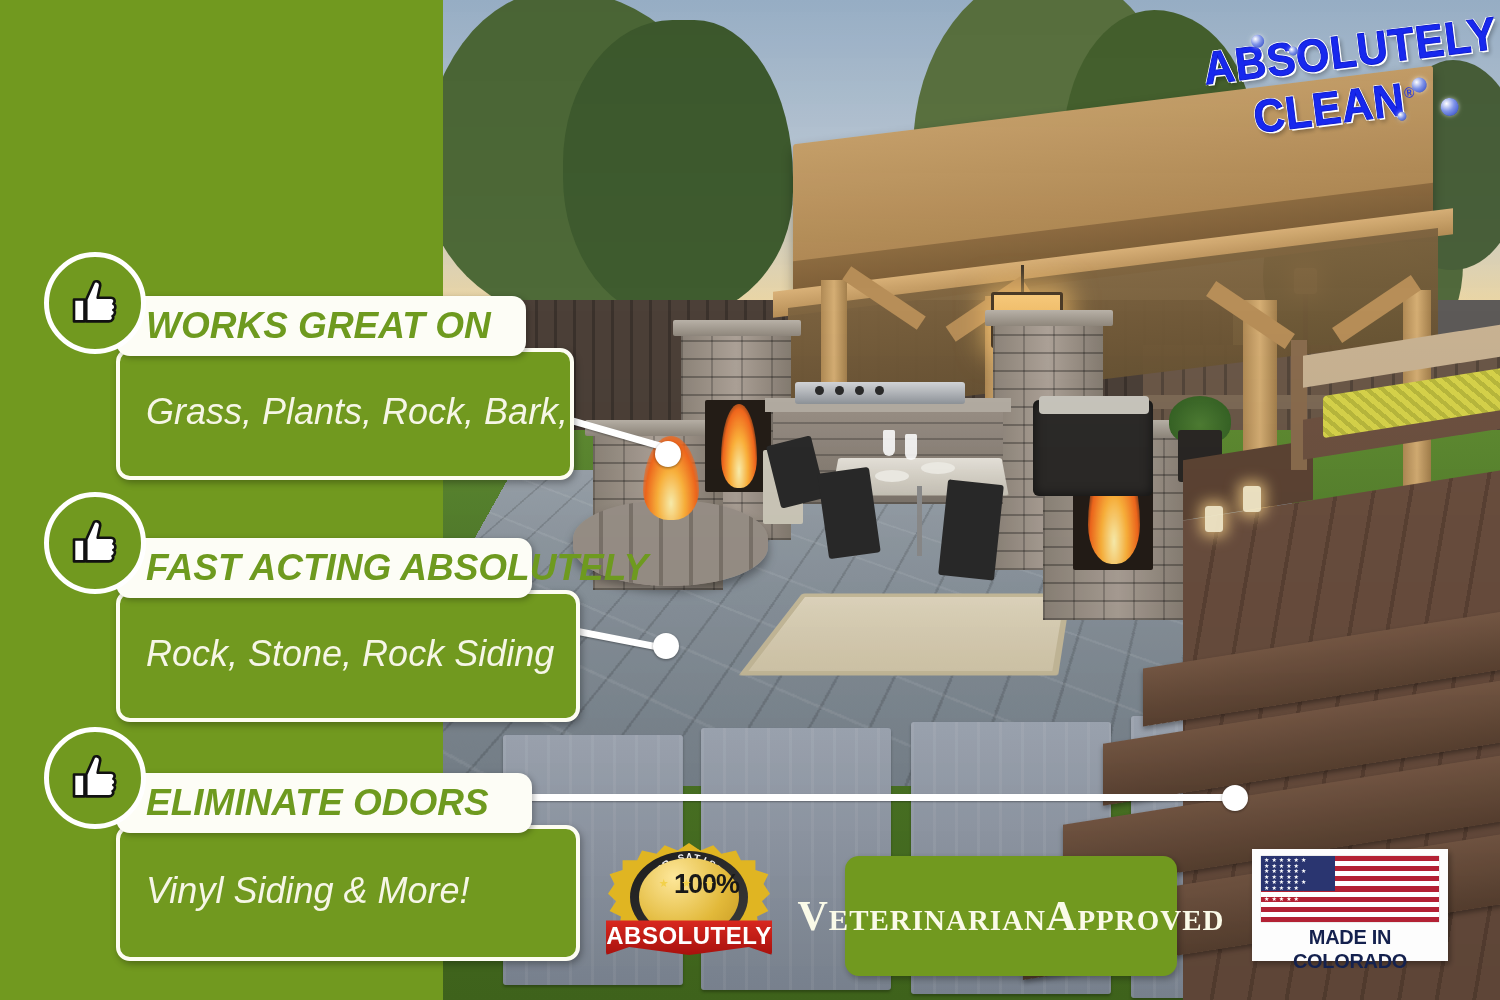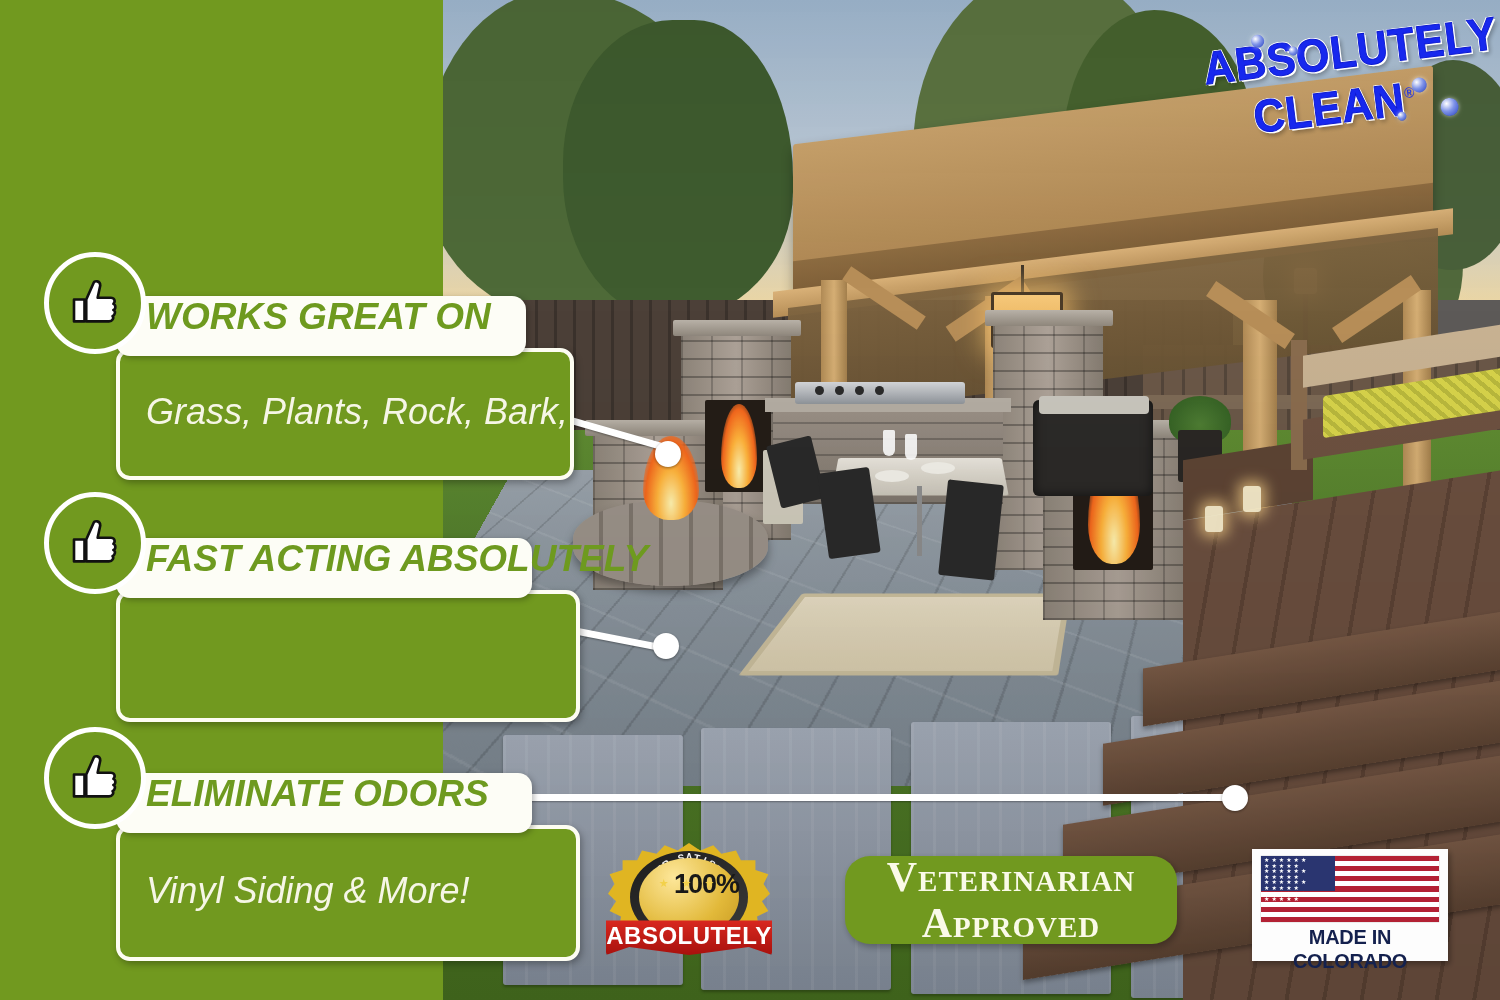--- a/index.html
+++ b/index.html
@@ -226,21 +226,21 @@
     letter-spacing:-1px;line-height:70px;white-space:nowrap;transform:scaleX(.97);}
   .hl2{font-size:58px;font-weight:bold;font-style:italic;color:#64a01e;
     letter-spacing:-1px;line-height:68px;white-space:nowrap;transform:scaleX(.97);}
 
   
   .callout{position:absolute;}
   .thumb{position:absolute;width:92px;height:92px;border-radius:50%;
     background:#71991f;border:5px solid #ffffff;z-index:4;
     display:flex;align-items:center;justify-content:center;}
   .head-band{position:absolute;background:#fdfdf6;border-radius:14px;height:60px;
-    box-shadow:2px 2px 6px rgba(0,0,0,.28);display:flex;z-index:3;}
+    box-shadow:2px 2px 6px rgba(0,0,0,.28);display:flex;align-items:center;z-index:3;}
   .head-band span{font-size:37px;font-weight:bold;font-style:italic;color:#6e9a1f;
     letter-spacing:0px;padding-left:30px;white-space:nowrap;}
   .body-band{position:absolute;background:#71991f;border:4px solid #fdfdf2;border-radius:14px;
     box-shadow:2px 3px 7px rgba(0,0,0,.3);z-index:2;
     display:flex;flex-direction:column;justify-content:center;padding:6px 14px 10px 26px;}
   .body-band div{font-size:36px;font-style:italic;color:#f6f6e6;line-height:44px;white-space:nowrap;}
 
   
   .leader{position:absolute;background:#ffffff;height:7px;z-index:1;
     box-shadow:0 1px 2px rgba(0,0,0,.35);transform-origin:0 50%;}
@@ -263,22 +263,22 @@
     transform-origin:0 0;}
   .ribbon{position:absolute;left:0;top:72px;width:166px;height:40px;
     background:linear-gradient(180deg,#e02b22,#a8110d);border-radius:3px;
     clip-path:polygon(0 14%,100% 14%,100% 100%,86% 80%,50% 100%,14% 80%,0 100%);
     box-shadow:0 3px 5px rgba(0,0,0,.35);}
   .ribbon b{position:absolute;left:0;top:7px;width:166px;text-align:center;color:#fff;
     font-size:24px;font-weight:bold;letter-spacing:.5px;}
   .ribstars{position:absolute;left:0;top:34px;width:166px;text-align:center;color:#f3d14a;font-size:11px;
     letter-spacing:5px;}
 
-  .vet{position:absolute;left:845px;top:856px;width:332px;height:88px;
-    background:#71991f;border-radius:25px;display:flex;flex-direction:column;
+  .vet{position:absolute;left:845px;top:856px;width:332px;height:120px;
+    background:#71991f;border-radius:14px;display:flex;flex-direction:row;
     align-items:center;justify-content:center;box-shadow:2px 3px 7px rgba(0,0,0,.3);}
   .vet div{font-family:"Liberation Serif",serif;color:#fafae8;font-weight:bold;
     font-variant:small-caps;letter-spacing:1px;line-height:46px;}
   .vet .v1{font-size:42px;}
   .vet .v2{font-size:42px;}
 
   .flagbox{position:absolute;left:1252px;top:849px;width:196px;height:112px;
     background:#fdfdfd;box-shadow:2px 3px 6px rgba(0,0,0,.35);}
   .flag{position:absolute;left:9px;top:7px;width:178px;height:66px;
     background:repeating-linear-gradient(180deg,#b32134 0 5.08px,#ffffff 5.08px 10.16px);
@@ -439,20 +439,21 @@
         <path d="M20 28 L20 53 L8 53 L8 28 Z" fill="#ffffff" stroke="#111" stroke-width="3" stroke-linejoin="round"></path>
         <path d="M22 28 L30 10 C31 6 38 6 38 12 L35 26 L50 26 C54 26 56 30 53 33
                  C56 34 56 39 53 40 C56 41 55 46 52 47 C54 49 52 53 48 53 L22 53 Z" fill="#ffffff" stroke="#111" stroke-width="3" stroke-linejoin="round"></path>
       </svg>
     </div>
 
     <div class="head-band" style="left:116px;top:538px;width:416px">
       <span>FAST ACTING ABSOLUTELY</span>
     </div>
     <div class="body-band" style="left:116px;top:590px;width:416px;height:108px">
+      <div>Rock, Stone, Rock Siding</div>
     </div>
   </div>
 
   <div class="callout">
     <div class="leader" style="left:500px;top:794px;width:740px;transform:rotate(0deg)"></div>
     <div class="dot" style="left:1222px;top:785px"></div>
 
     <div class="thumb" style="left:44px;top:727px">
       <svg width="56" height="56" viewBox="0 0 64 64" aria-hidden="true">
         <path d="M20 28 L20 53 L8 53 L8 28 Z" fill="#ffffff" stroke="#111" stroke-width="3" stroke-linejoin="round"></path>

